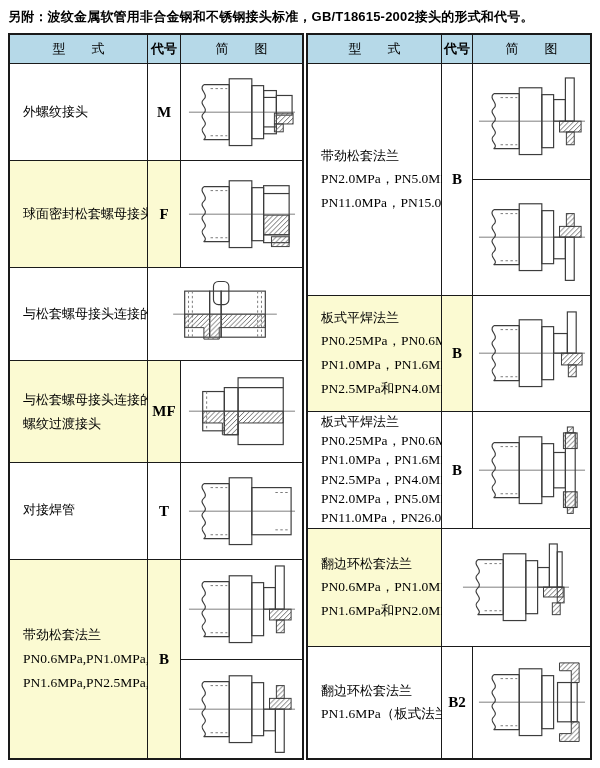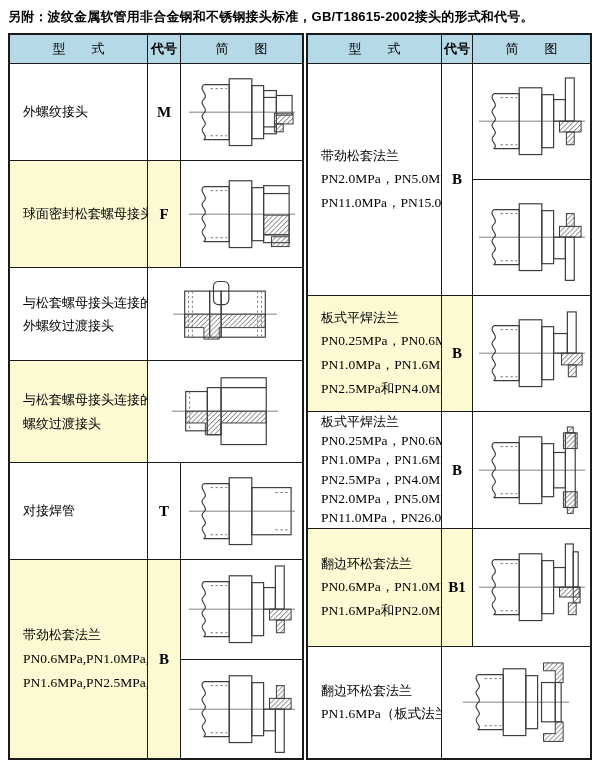--- a/index.html
+++ b/index.html
@@ -119,21 +119,20 @@
             <rect class="ht" x="86" y="69" width="18" height="10"></rect>
             <line class="cl" x1="2" y1="46" x2="110" y2="46"></line>
           </svg>
         </div>
       </div>
     </div>
     <div class="row" style="height: 93px;">
       <div class="cell type-cell">
         <div style="line-height: 1.78;">
           <div class="type-line">与松套螺母接头连接的</div>
-          <div class="type-line">外螺纹过渡接头</div>
         </div>
       </div>
       <div class="cell diagram-cell">
         <div class="diag">
           <svg viewBox="0 0 112 92" xmlns="http://www.w3.org/2000/svg">
             <rect class="ln" x="14" y="22" width="26" height="48"></rect>
             <line class="dsh" x1="18" y1="22" x2="18" y2="70"></line>
             <line class="dsh" x1="22" y1="22" x2="22" y2="70"></line>
             <rect class="ln" x="40" y="22" width="12" height="48"></rect>
             <rect class="ln" x="44" y="12" width="16" height="24" rx="5"></rect>
@@ -146,37 +145,38 @@
         </div>
       </div>
     </div>
     <div class="row hl" style="height: 102px;">
       <div class="cell type-cell">
         <div style="line-height: 1.78;">
           <div class="type-line">与松套螺母接头连接的内</div>
           <div class="type-line">螺纹过渡接头</div>
         </div>
       </div>
+      <div class="cell code-cell">MF</div>
       <div class="cell diagram-cell">
         <div class="diag">
           <svg viewBox="0 0 112 92" xmlns="http://www.w3.org/2000/svg">
             <rect class="ln" x="16" y="26" width="22" height="40"></rect>
             <line class="dsh" x1="20" y1="26" x2="20" y2="66"></line>
             <rect class="ln" x="38" y="22" width="14" height="48"></rect>
             <rect class="ln" x="52" y="12" width="46" height="68"></rect>
             <line class="ln" x1="52" y1="22" x2="98" y2="22"></line>
             <polygon class="ht" points="16,46 98,46 98,58 52,58 52,70 36,70 36,58 16,58"></polygon>
             <line class="cl" x1="2" y1="46" x2="110" y2="46"></line>
           </svg>
         </div>
       </div>
     </div>
     <div class="row" style="height: 97px;">
       <div class="cell type-cell">
-        <div style="line-height: 1.78;">
+        <div style="line-height: 1.78; font-family: Liberation Mono, monospace;">
           <div class="type-line">对接焊管</div>
         </div>
       </div>
       <div class="cell code-cell">T</div>
       <div class="cell diagram-cell">
         <div class="diag">
           <svg viewBox="0 0 112 92" xmlns="http://www.w3.org/2000/svg">
             <path class="ln" d="M17,18 H43 M43,18 V74 M43,74 H17"></path>
             <path class="ln" d="M17,18 C11,23 23,28 17,33 C11,38 23,42 17,47 C11,52 23,56 17,61 C11,66 23,70 17,74"></path>
             <line class="dsh" x1="24" y1="22" x2="41" y2="22"></line>
@@ -344,21 +344,20 @@
       </div>
     </div>
     <div class="row hl" style="height: 118px;">
       <div class="cell type-cell">
         <div style="line-height: 1.78;">
           <div class="type-line">翻边环松套法兰</div>
           <div class="type-line pn">PN0.6MPa，PN1.0MPa，</div>
           <div class="type-line pn">PN1.6MPa和PN2.0MPa，</div>
         </div>
       </div>
-      <div class="cell code-cell">B1</div>
       <div class="cell diagram-cell">
         <div class="diag">
           <svg viewBox="0 0 112 92" xmlns="http://www.w3.org/2000/svg">
             <path class="ln" d="M17,18 H43 M43,18 V74 M43,74 H17"></path>
             <path class="ln" d="M17,18 C11,23 23,28 17,33 C11,38 23,42 17,47 C11,52 23,56 17,61 C11,66 23,70 17,74"></path>
             <line class="dsh" x1="24" y1="22" x2="41" y2="22"></line>
             <line class="dsh" x1="24" y1="70" x2="41" y2="70"></line>
             <rect class="ln" x="43" y="12" width="23" height="68"></rect>
             <rect class="ln" x="66" y="19" width="12" height="54"></rect>
             <rect class="ln" x="78" y="26" width="12" height="20"></rect>
@@ -372,20 +371,21 @@
         </div>
       </div>
     </div>
     <div class="row">
       <div class="cell type-cell">
         <div style="line-height: 1.78;">
           <div class="type-line">翻边环松套法兰</div>
           <div class="type-line pn">PN1.6MPa（板式法兰）</div>
         </div>
       </div>
+      <div class="cell code-cell">B2</div>
       <div class="cell diagram-cell">
         <div class="diag">
           <svg viewBox="0 0 112 92" xmlns="http://www.w3.org/2000/svg">
             <path class="ln" d="M17,18 H43 M43,18 V74 M43,74 H17"></path>
             <path class="ln" d="M17,18 C11,23 23,28 17,33 C11,38 23,42 17,47 C11,52 23,56 17,61 C11,66 23,70 17,74"></path>
             <line class="dsh" x1="24" y1="22" x2="41" y2="22"></line>
             <line class="dsh" x1="24" y1="70" x2="41" y2="70"></line>
             <rect class="ln" x="43" y="12" width="23" height="68"></rect>
             <rect class="ln" x="66" y="19" width="12" height="54"></rect>
             <rect class="ln" x="82" y="26" width="14" height="40"></rect>

